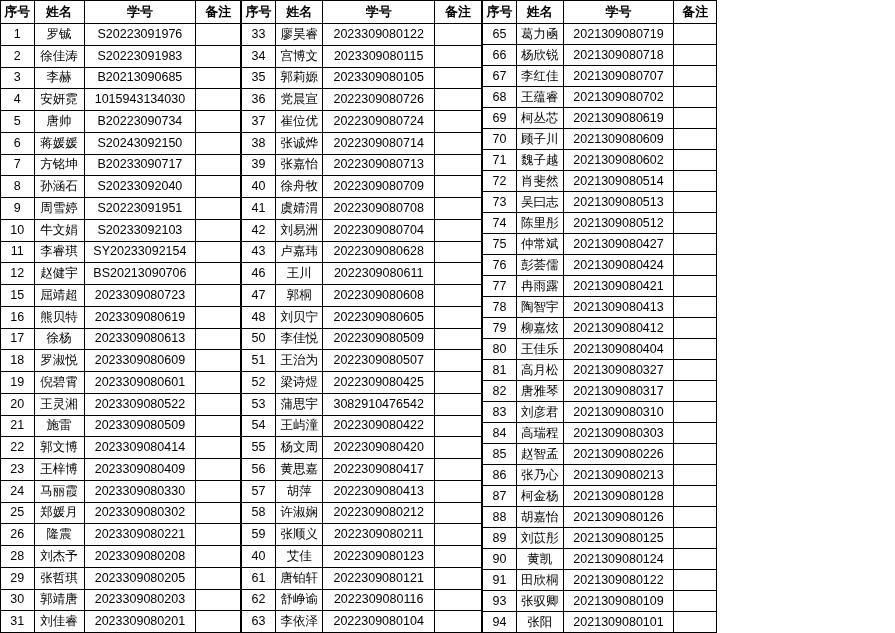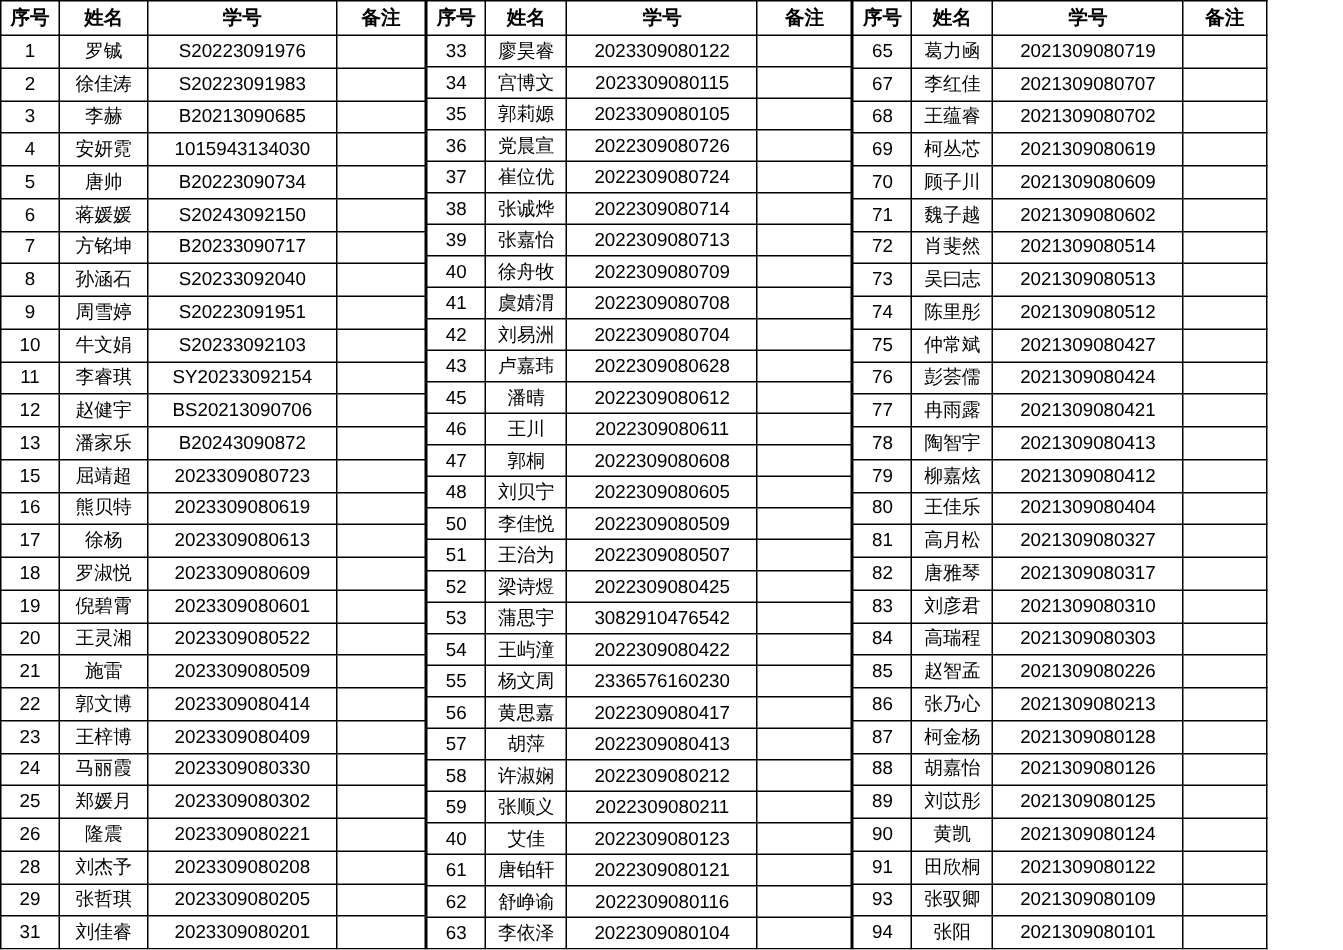--- a/index.html
+++ b/index.html
@@ -8,21 +8,21 @@
     background: #ffffff;
   }
   body {
     width: 895px;
     height: 633px;
     font-family: "Liberation Sans", sans-serif;
     overflow: hidden;
   }
   .sheet {
     display: flex;
-    width: 845px;
+    width: 717px;
     height: 633px;
     box-sizing: border-box;
   }
   table.block {
     border-collapse: collapse;
     table-layout: fixed;
   }
   table.block td, table.block th {
     border: 1px solid #000000;
     height: 19px;
@@ -139,26 +139,20 @@
           <td class="c-num num-cell">SY20233092154</td>
           <td class="c-note"></td>
         </tr>
         <tr>
           <td class="c-idx">12</td>
           <td class="c-name c-name-cell">赵健宇</td>
           <td class="c-num num-cell">BS20213090706</td>
           <td class="c-note"></td>
         </tr>
         <tr>
-          <td class="c-idx">13</td>
-          <td class="c-name c-name-cell">潘家乐</td>
-          <td class="c-num num-cell">B20243090872</td>
-          <td class="c-note"></td>
-        </tr>
-        <tr>
           <td class="c-idx">15</td>
           <td class="c-name c-name-cell">屈靖超</td>
           <td class="c-num num-cell">2023309080723</td>
           <td class="c-note"></td>
         </tr>
         <tr>
           <td class="c-idx">16</td>
           <td class="c-name c-name-cell">熊贝特</td>
           <td class="c-num num-cell">2023309080619</td>
           <td class="c-note"></td>
@@ -226,20 +220,26 @@
         <tr>
           <td class="c-idx">28</td>
           <td class="c-name c-name-cell">刘杰予</td>
           <td class="c-num num-cell">2023309080208</td>
           <td class="c-note"></td>
         </tr>
         <tr>
           <td class="c-idx">29</td>
           <td class="c-name c-name-cell">张哲琪</td>
           <td class="c-num num-cell">2023309080205</td>
+          <td class="c-note"></td>
+        </tr>
+        <tr>
+          <td class="c-idx">30</td>
+          <td class="c-name c-name-cell">郭靖唐</td>
+          <td class="c-num num-cell">2023309080203</td>
           <td class="c-note"></td>
         </tr>
         <tr>
           <td class="c-idx">31</td>
           <td class="c-name c-name-cell">刘佳睿</td>
           <td class="c-num num-cell">2023309080201</td>
           <td class="c-note"></td>
         </tr>
       </tbody>
   </table>
@@ -314,26 +314,20 @@
           <td class="c-num num-cell">2022309080704</td>
           <td class="c-note"></td>
         </tr>
         <tr>
           <td class="c-idx">43</td>
           <td class="c-name c-name-cell">卢嘉玮</td>
           <td class="c-num num-cell">2022309080628</td>
           <td class="c-note"></td>
         </tr>
         <tr>
-          <td class="c-idx">45</td>
-          <td class="c-name c-name-cell">潘晴</td>
-          <td class="c-num num-cell">2022309080612</td>
-          <td class="c-note"></td>
-        </tr>
-        <tr>
           <td class="c-idx">46</td>
           <td class="c-name c-name-cell">王川</td>
           <td class="c-num num-cell">2022309080611</td>
           <td class="c-note"></td>
         </tr>
         <tr>
           <td class="c-idx">47</td>
           <td class="c-name c-name-cell">郭桐</td>
           <td class="c-num num-cell">2022309080608</td>
           <td class="c-note"></td>
@@ -370,21 +364,21 @@
         </tr>
         <tr>
           <td class="c-idx">54</td>
           <td class="c-name c-name-cell">王屿潼</td>
           <td class="c-num num-cell">2022309080422</td>
           <td class="c-note"></td>
         </tr>
         <tr>
           <td class="c-idx">55</td>
           <td class="c-name c-name-cell">杨文周</td>
-          <td class="c-num num-cell">2336576160230</td>
+          <td class="c-num num-cell">2022309080420</td>
           <td class="c-note"></td>
         </tr>
         <tr>
           <td class="c-idx">56</td>
           <td class="c-name c-name-cell">黄思嘉</td>
           <td class="c-num num-cell">2022309080417</td>
           <td class="c-note"></td>
         </tr>
         <tr>
           <td class="c-idx">57</td>
@@ -441,20 +435,26 @@
       </tr>
     </thead>
     <tbody id="body3">
         <tr>
           <td class="c-idx">65</td>
           <td class="c-name c-name-cell">葛力凾</td>
           <td class="c-num num-cell">2021309080719</td>
           <td class="c-note"></td>
         </tr>
         <tr>
+          <td class="c-idx">66</td>
+          <td class="c-name c-name-cell">杨欣锐</td>
+          <td class="c-num num-cell">2021309080718</td>
+          <td class="c-note"></td>
+        </tr>
+        <tr>
           <td class="c-idx">67</td>
           <td class="c-name c-name-cell">李红佳</td>
           <td class="c-num num-cell">2021309080707</td>
           <td class="c-note"></td>
         </tr>
         <tr>
           <td class="c-idx">68</td>
           <td class="c-name c-name-cell">王蕴睿</td>
           <td class="c-num num-cell">2021309080702</td>
           <td class="c-note"></td>

